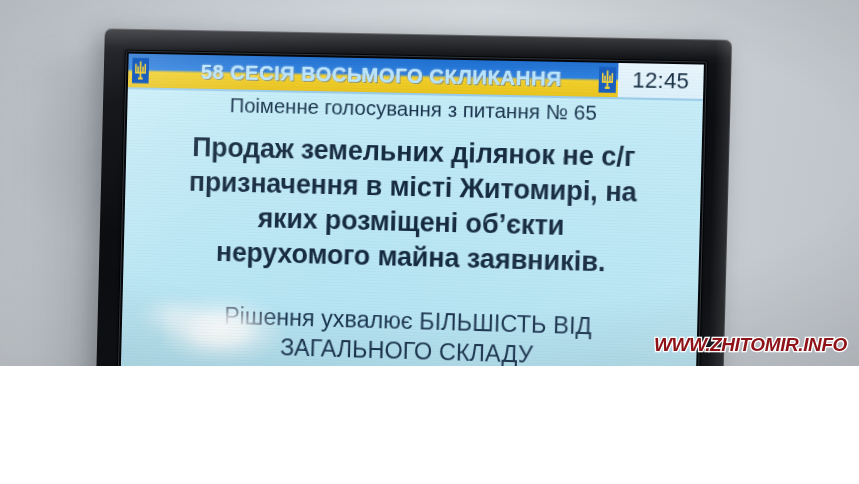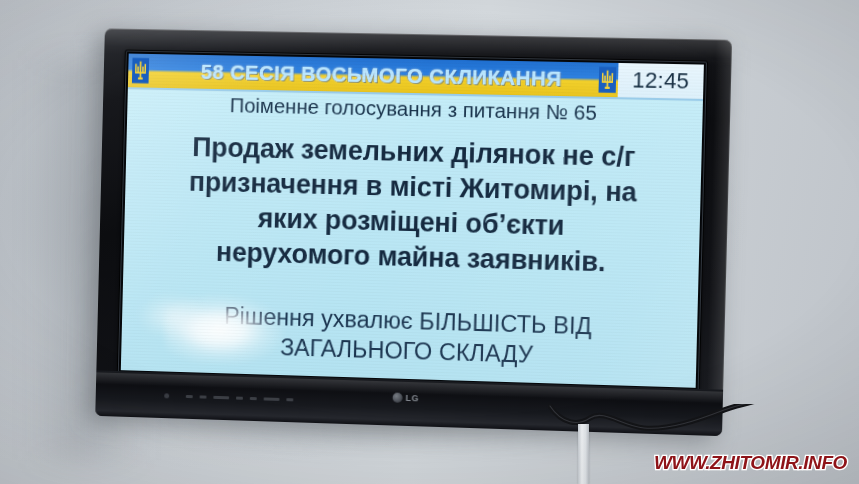--- a/index.html
+++ b/index.html
@@ -3,21 +3,21 @@
 <meta charset="utf-8">
 <style>
   html, body {
     margin: 0;
     padding: 0;
     background: #ffffff;
   }
   #stage {
     position: relative;
     width: 859px;
-    height: 484px;
+    height: 366px;
     overflow: hidden;
     font-family: "Liberation Sans", sans-serif;
     background: #14b8a6;
   }
 
   
   .wall {
     position: absolute;
     inset: 0;
     background:

